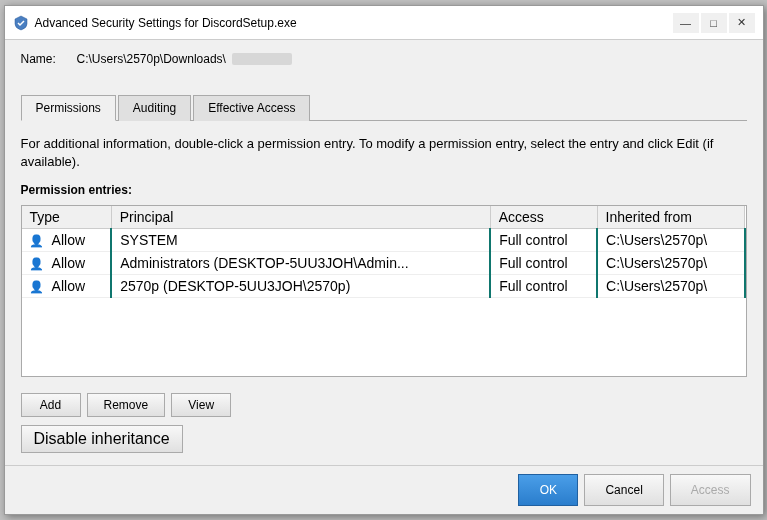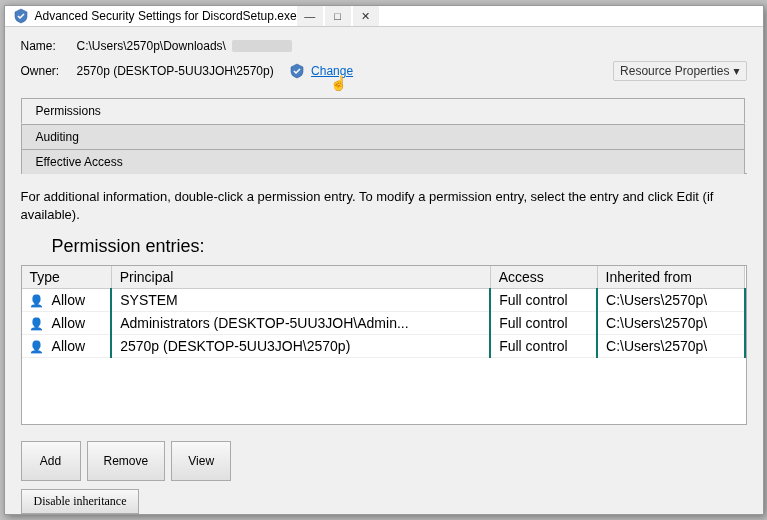--- a/index.html
+++ b/index.html
@@ -22,21 +22,21 @@
       display: flex;
       flex-direction: column;
     }
     .title-bar {
       background: #fff;
       height: 34px;
       display: flex;
       align-items: center;
       padding: 0 8px;
       border-bottom: 1px solid #ccc;
-      justify-content: flex-start;
+      justify-content: space-between;
     }
     .title-bar-left {
       display: flex;
       align-items: center;
       gap: 6px;
     }
     .title-text {
       font-size: 12px;
       color: #000;
     }
@@ -96,22 +96,21 @@
       cursor: pointer;
       border: 1px solid #ccc;
       background: #f0f0f0;
       padding: 2px 6px;
       border-radius: 2px;
     }
 
     .tabs-row {
       display: flex;
       border-bottom: 1px solid #aaa;
-      margin-top: 8px;
-      flex-direction: column;
+      margin-top: 20px;
     }
     .tab {
       padding: 5px 14px;
       border: 1px solid #aaa;
       border-bottom: none;
       background: #e0e0e0;
       cursor: pointer;
       font-size: 12px;
       margin-right: 2px;
       position: relative;
@@ -123,24 +122,23 @@
       z-index: 1;
     }
 
     .info-text {
       font-size: 13px;
       color: #000;
       margin-top: 6px;
       line-height: 1.4;
     }
     .perm-label {
-      font-size: 18px;
-      font-weight: normal;
+      font-size: 12px;
+      font-weight: bold;
       margin-top: 4px;
-      margin-left: 31px;
     }
 
     .perm-table-container {
       border: 1px solid #aaa;
       background: #fff;
       flex: 1;
       overflow: hidden;
       min-height: 160px;
       position: relative;
     }
@@ -188,39 +186,38 @@
       font-size: 12px;
     }
 
     .bottom-buttons {
       display: flex;
       gap: 6px;
       margin-top: 8px;
       align-items: center;
     }
     .btn {
-      padding: 12px 16px;
+      padding: 4px 16px;
       border: 1px solid #aaa;
       background: linear-gradient(to bottom, #f8f8f8, #e0e0e0);
       cursor: pointer;
       font-size: 12px;
       min-width: 60px;
     }
     .btn:disabled {
       color: #aaa;
       cursor: default;
     }
 
     .inherit-btn {
       padding: 4px 12px;
       border: 1px solid #aaa;
       background: linear-gradient(to bottom, #f8f8f8, #e0e0e0);
       cursor: pointer;
-      font-size: 12px;
-      font-family: Liberation Serif, serif;
+      font-size: 16px;
     }
 
     .footer {
       display: flex;
       justify-content: flex-end;
       gap: 6px;
       padding: 8px 12px;
       border-top: 1px solid #ccc;
       background: #f0f0f0;
     }
@@ -265,43 +262,20 @@
 
   <div class="content">
 
     <div class="info-row">
       <span class="info-label">Name:</span>
       <span class="info-value">C:\Users\2570p\Downloads\</span>
 
       <span style="display:inline-block;width:60px;height:12px;background:#ccc;border-radius:2px;opacity:0.7;"></span>
     </div>
 
-    <div class="info-row" style="position:relative;">
-      <span class="info-label">Owner:</span>
-      <span class="info-value">2570p (DESKTOP-5UU3JOH\2570p)</span>
-      &nbsp;
-      
-      <span class="shield-icon">
-        <svg width="16" height="16" viewBox="0 0 16 16">
-          <path d="M8 1 L14 4 L14 9 Q14 13 8 15 Q2 13 2 9 L2 4 Z" fill="#4a7fc1" stroke="#2a5a9a" stroke-width="0.5"></path>
-          <path d="M5 8 L7 10 L11 6" stroke="#fff" stroke-width="1.5" fill="none"></path>
-        </svg>
-      </span>
-      <span class="change-link">Change</span>
-      
-      <span style="position:absolute;left:310px;top:14px;font-size:14px;pointer-events:none;">☝</span>
-
-      
-      <div style="margin-left:auto;display:flex;align-items:center;gap:4px;">
-        <button class="resource-props">
-          <span>Resource Properties</span>
-          <span>▾</span>
-        </button>
-      </div>
-    </div>
 
     <div class="tabs-row">
       <div class="tab active">
         <span>Permissions</span>
       </div>
       <div class="tab">
         <span>Auditing</span>
       </div>
       <div class="tab">
         <span>Effective Access</span>

